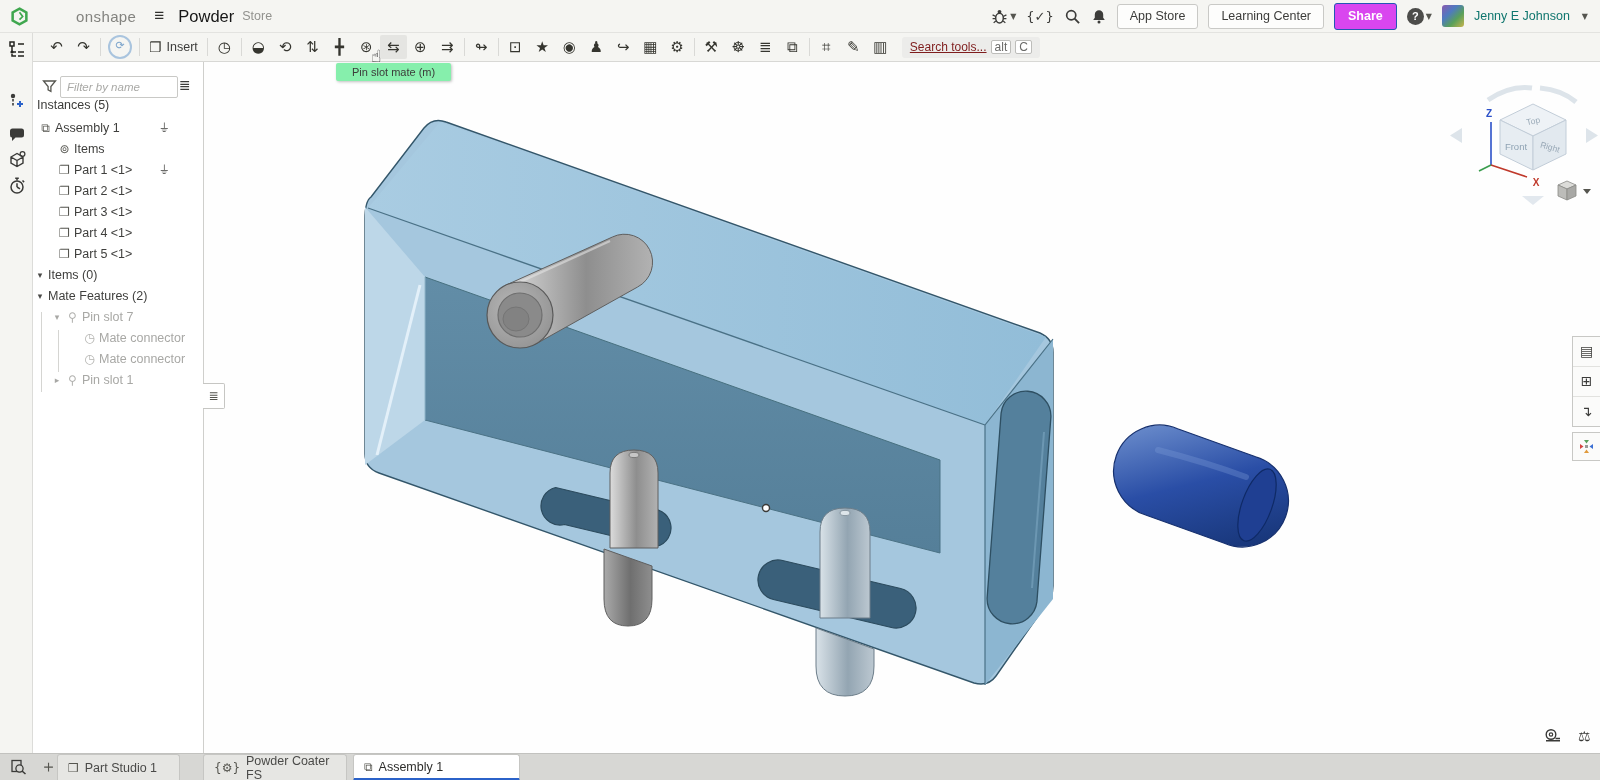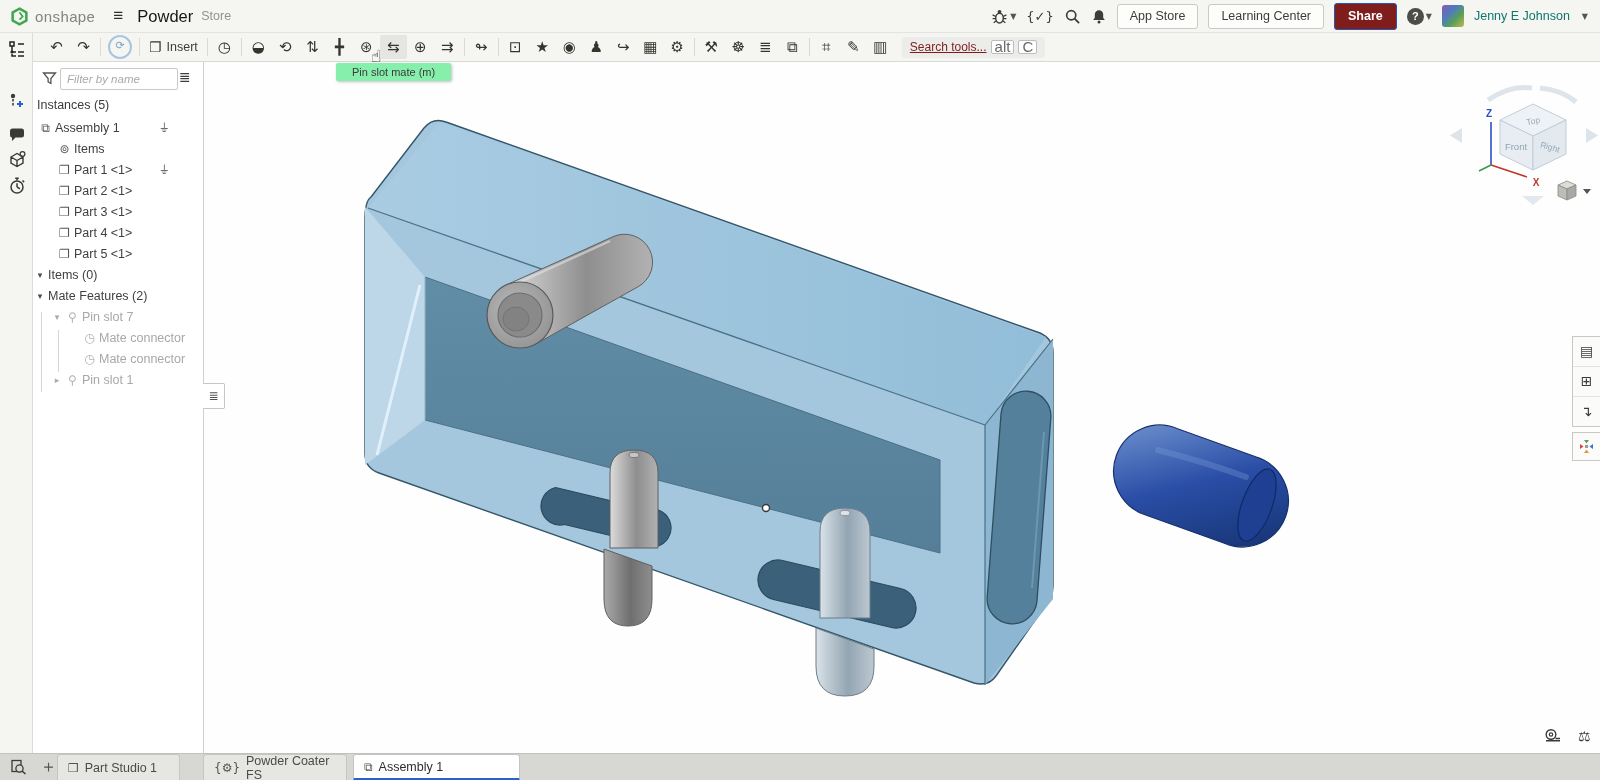--- a/index.html
+++ b/index.html
@@ -4,32 +4,32 @@
 <style>
   html,body{margin:0;padding:0;background:#fff;}
   #app{position:relative;width:1600px;height:780px;overflow:hidden;background:#fff;
        font-family:"Liberation Sans","DejaVu Sans",sans-serif;color:#3c3c3a;
        -webkit-font-smoothing:antialiased;}
   .ic{font-family:"DejaVu Sans",sans-serif;}
 
   
   .hdr{position:absolute;left:0;top:0;width:1600px;height:33px;background:#f5f5f2;
        border-bottom:1px solid #e3e3e0;display:flex;align-items:center;box-sizing:border-box;}
-  .logo-wrap{display:flex;align-items:center;margin-left:10px;}
+  .logo-wrap{display:flex;align-items:center;margin-left:10px;gap:41px;}
   .logo-text{font-size:15px;color:#83837f;margin-left:6px;letter-spacing:.4px;}
   .hamburger{font-size:17px;color:#2f2f2d;margin-left:18px;cursor:pointer;}
   .doc-title{font-size:16.5px;font-weight:normal;color:#161616;margin-left:14px;}
   .doc-ws{font-size:12.5px;color:#92928e;margin-left:8px;}
   .hdr-right{margin-left:auto;display:flex;align-items:center;gap:10px;padding-right:12px;}
   .hdr-ico{display:flex;align-items:center;color:#3c3c3a;}
   .caret{font-size:8px;color:#55554f;margin-left:2px;font-family:"DejaVu Sans",sans-serif;}
   .code-check{font-size:13px;color:#3c3c3a;font-family:"DejaVu Sans",sans-serif;}
   .hdr-btn{height:23px;line-height:23px;padding:0 12px;background:#fdfdfc;border:1px solid #c9c9c6;
        border-radius:3px;font-size:12.5px;color:#3c3c3a;cursor:pointer;}
-  .share-btn{height:25px;line-height:25px;padding:0 13px;background:#7f1d1d;border:1px solid #2456b4;
+  .share-btn{height:25px;line-height:25px;padding:0 13px;background:#d946ef;border:1px solid #2456b4;
        border-radius:3px;font-size:12.5px;color:#fff;font-weight:bold;cursor:pointer;}
   .help-circ{width:17px;height:17px;border-radius:50%;background:#4c4c4a;color:#fff;font-size:11px;
        font-weight:bold;text-align:center;line-height:17px;}
   .avatar{width:22px;height:22px;border-radius:3px;
        background:linear-gradient(135deg,#8a5ab0 0%,#4f7ac0 35%,#58a05a 65%,#c8b44e 100%);}
   .user-name{font-size:12.5px;color:#0f766e;}
 
   
   .toolbar{position:absolute;left:33px;top:33px;width:1567px;height:29px;background:#f5f5f2;
        border-bottom:1px solid #d8d8d5;display:flex;align-items:center;padding-left:10px;box-sizing:border-box;}
@@ -39,37 +39,37 @@
   .tb-circled{width:20px;height:20px;line-height:18px;border:2px solid #a9c4de;border-radius:50%;
        color:#7fa6cc;font-size:11px;margin:0 4px;}
   .tb-sep{width:1px;height:18px;background:#d9d9d6;margin:0 3px;flex:0 0 auto;}
   .tb-insert{display:flex;align-items:center;padding:0 6px;height:24px;cursor:pointer;flex:0 0 auto;}
   .tb-insert-glyph{font-size:14px;color:#35352f;font-family:"DejaVu Sans",sans-serif;margin-right:5px;}
   .tb-insert-label{font-size:12.5px;color:#3c3c3a;}
   .search-tools{margin-left:8px;display:flex;align-items:center;height:21px;background:#ececea;
        border-radius:3px;padding:0 8px;cursor:text;flex:0 0 auto;}
   .search-tools-text{font-size:12px;color:#7f1d1d;text-decoration:underline;}
   .key-badge{display:inline-block;border:1px solid #bdbdba;background:#fff;border-radius:2px;
-       font-size:15px;color:#6a6a68;padding:0 3px;line-height:12px;margin-left:4px;}
+       font-size:12px;color:#6a6a68;padding:0 3px;line-height:12px;margin-left:4px;}
 
   
   .tooltip{position:absolute;left:336px;top:63px;background:#86efac;color:#3c3c3a;font-size:11px;
        padding:3px 16px;border-radius:2px;box-shadow:1px 1px 3px rgba(0,0,0,.25);z-index:60;}
   .cursor-hand{position:absolute;left:371px;top:46px;font-size:17px;z-index:61;color:#111;
        font-family:"DejaVu Sans",sans-serif;text-shadow:0 0 2px #fff;}
 
   
   .strip{position:absolute;left:0;top:33px;width:33px;height:720px;background:#f5f5f2;
        border-right:1px solid #dcdcd9;box-sizing:border-box;}
   .strip-ico{position:absolute;left:7px;width:20px;height:20px;cursor:pointer;}
 
   
   .sidebar{position:absolute;left:33px;top:62px;width:171px;height:691px;background:#fff;
        border-right:1px solid #cfcfcc;box-sizing:border-box;}
-  .filter-row{position:absolute;left:0;top:6px;width:100%;height:26px;}
+  .filter-row{position:absolute;left:0;top:14px;width:100%;height:26px;}
   .filter-funnel{position:absolute;left:9px;top:3px;}
   .filter-input{position:absolute;left:27px;top:0;width:104px;height:20px;border:1px solid #c9c9c6;
        border-radius:2px;font-size:11.5px;padding:0 6px;color:#3c3c3a;font-family:"Liberation Sans",sans-serif;}
   .filter-input::placeholder{font-style:italic;color:#a9a9a6;}
   .filter-list{position:absolute;left:146px;top:1px;font-size:14px;color:#3c3c3a;cursor:pointer;
        font-family:"DejaVu Sans",sans-serif;}
   .instances-label{position:absolute;left:4px;top:36px;font-size:12.5px;color:#3c3c3a;}
   .tree{position:absolute;left:0;top:56px;width:100%;}
   .tree-row{position:relative;height:21px;line-height:21px;font-size:12.5px;color:#3f3f3d;
        white-space:nowrap;cursor:pointer;display:flex;align-items:center;}

